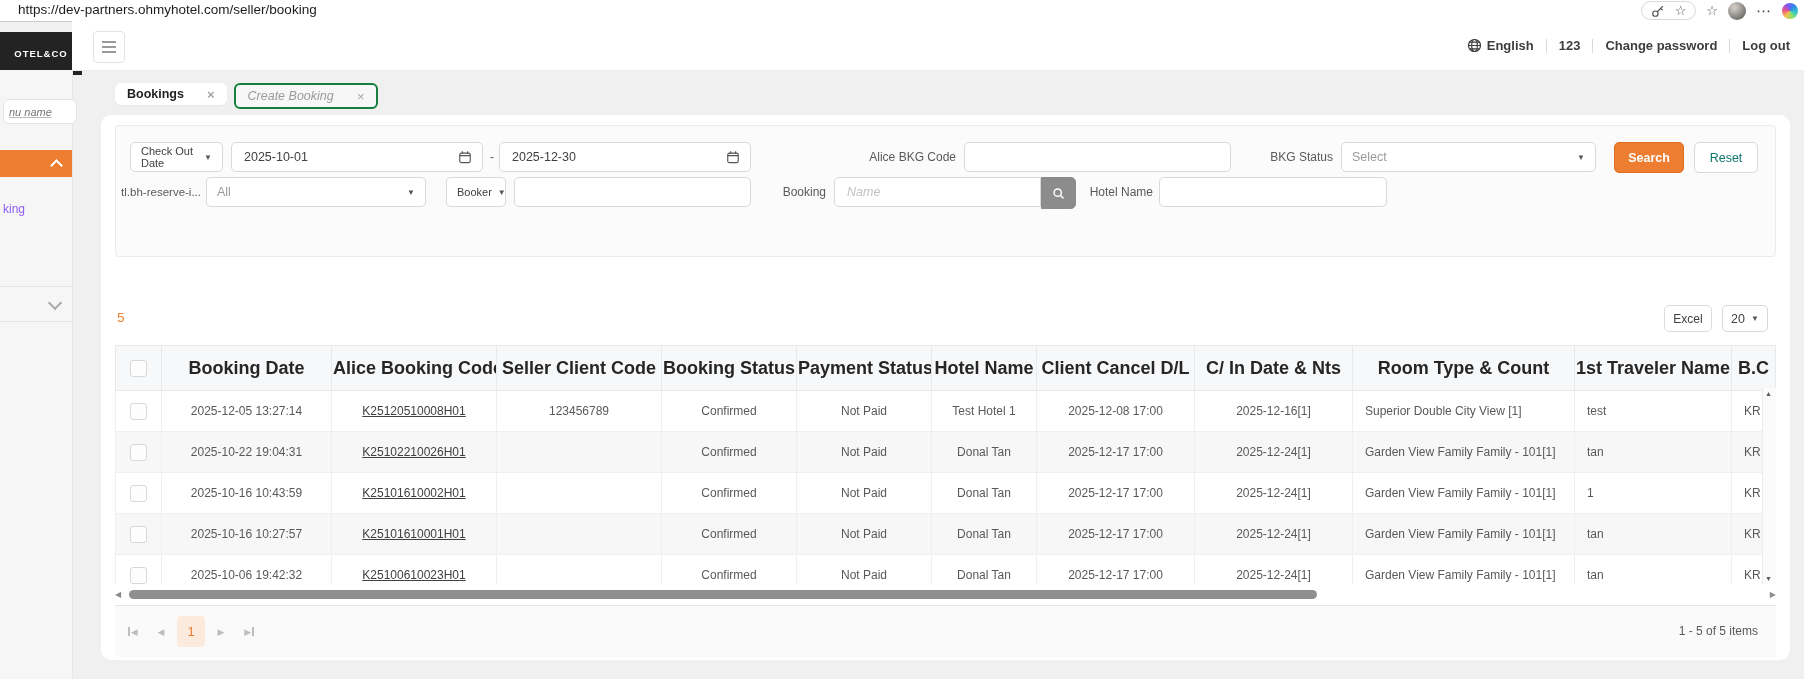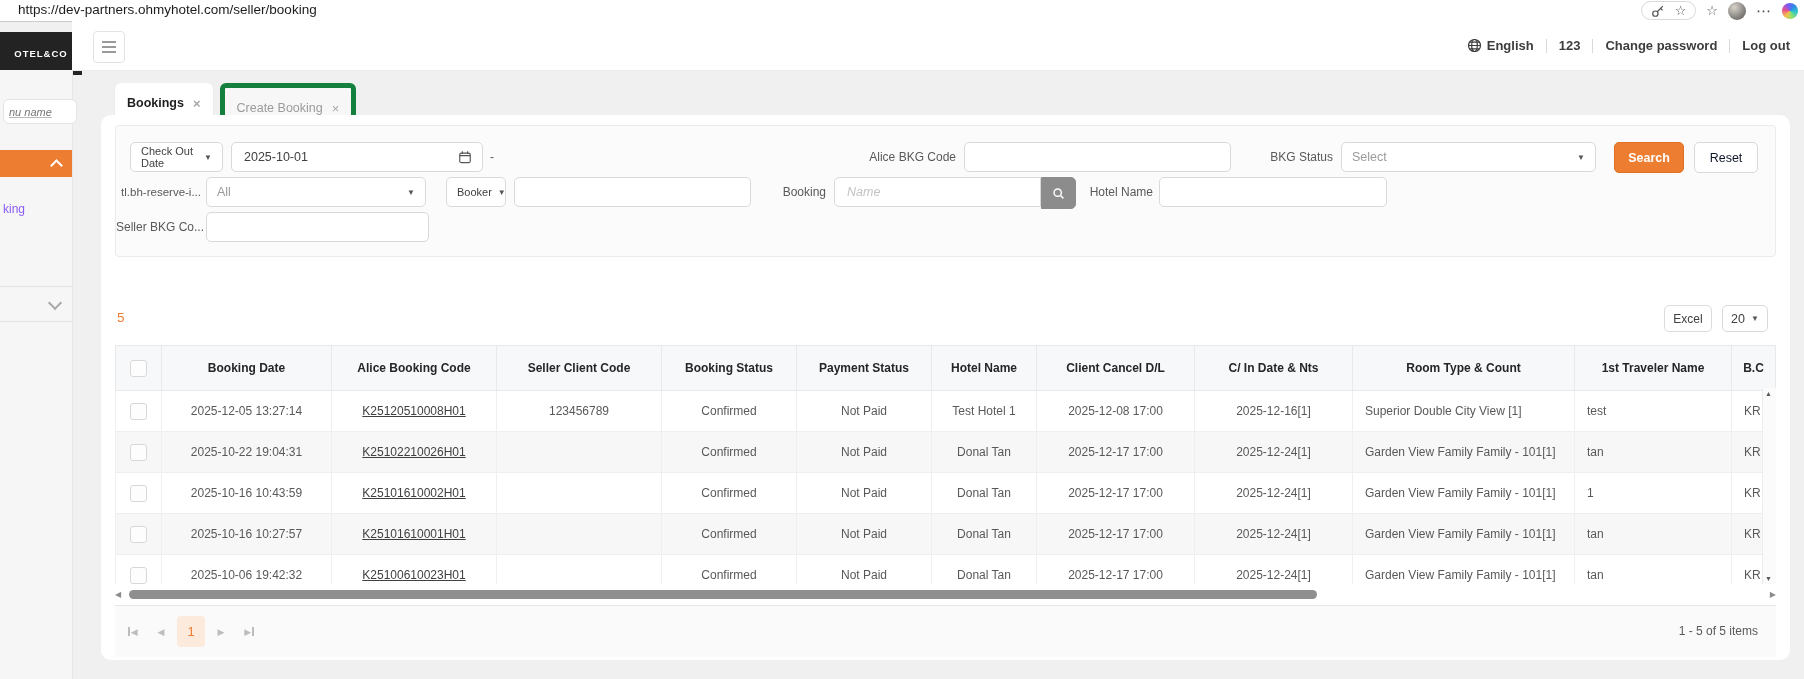--- a/index.html
+++ b/index.html
@@ -30,54 +30,54 @@
   .s-active{position:absolute;left:0;top:80px;width:100%;height:27px;background:#ED7D31;}
   .chev{display:inline-block;width:7px;height:7px;border-left:2px solid #fff;border-top:2px solid #fff;transform:rotate(45deg);}
   .s-active .chev{position:absolute;right:11px;top:11px;}
   .s-item{position:absolute;left:3px;top:132px;font-size:12px;color:#8b5cf6;cursor:pointer;}
   .s-div1{position:absolute;left:0;top:216px;width:100%;height:1px;background:#e3e3e3;}
   .s-chev-down{position:absolute;right:12px;top:228px;width:8px;height:8px;border-left:2px solid #a8a8a8;border-top:2px solid #a8a8a8;transform:rotate(225deg);cursor:pointer;}
   .s-div2{position:absolute;left:0;top:251px;width:100%;height:1px;background:#e3e3e3;}
   
   .main{position:absolute;left:72px;top:70px;right:0;bottom:0;}
   .tabs{position:absolute;left:43px;top:13px;display:flex;gap:7px;}
-  .tab{height:16px;border-radius:6px;display:flex;align-items:center;gap:9px;padding:12px 12px;font-size:12.5px;cursor:pointer;}
+  .tab{height:16px;border-radius:6px;display:flex;align-items:center;gap:23px;padding:3px 12px;font-size:12.5px;cursor:pointer;}
   .tab.active{background:#fff;color:#1f1f1f;font-weight:700;box-shadow:0 1px 2px rgba(0,0,0,.05);}
-  .tab.inactive{background:#f7f7f7;color:#9b9b9b;border:5px solid #15803d;}
+  .tab.inactive{background:#f7f7f7;color:#9b9b9b;border:2px solid #15803d;font-style:italic;}
   .tab .x{color:#a6a6a6;font-size:13px;}
   .panel{position:absolute;left:29px;right:14px;top:45px;height:545px;background:#fff;border-radius:10px;}
   
   .fbox{position:absolute;left:14px;right:14px;top:10px;height:130px;background:#fbfbfb;border:1px solid #ebebeb;border-radius:4px;}
   .frow{position:absolute;left:0;right:0;height:30px;}
   .fl{position:absolute;font-size:12px;color:#595959;line-height:30px;text-align:right;white-space:nowrap;}
   .inp,.sel{position:absolute;height:30px;background:#fff;border:1px solid #d9d9d9;border-radius:5px;box-sizing:border-box;
             font-size:12.5px;color:#404040;display:flex;align-items:center;padding:0 10px;}
   .inp input{border:none;outline:none;flex:1;font-size:12.5px;color:#404040;background:transparent;min-width:0;font-family:"Liberation Sans",sans-serif;}
   .inp input::placeholder{font-style:italic;color:#c3c3c3;}
   .sel{cursor:pointer;justify-content:space-between;}
   .sel .caret{font-size:8px;color:#555;margin-left:6px;}
   .sel.ghost span.val{color:#9b9b9b;}
   .mini{font-size:11px;}
   .cal{flex:none;margin-left:6px;}
   .btn-search{position:absolute;height:31px;background:#ED7D31;color:#fff;border:1px solid #e06f22;border-radius:5px;
               font-size:12.5px;font-weight:700;cursor:pointer;font-family:"Liberation Sans",sans-serif;}
-  .btn-reset{position:absolute;height:31px;background:#fff;color:#0f172a;border:1px solid #d9d9d9;border-radius:5px;
+  .btn-reset{position:absolute;height:31px;background:#fff;color:#0f766e;border:1px solid #d9d9d9;border-radius:5px;
              font-size:12.5px;cursor:pointer;font-family:"Liberation Sans",sans-serif;}
   .sbtn{position:absolute;width:33px;height:30px;background:#8c8c8c;border:1px solid #8c8c8c;border-radius:0 5px 5px 0;
         display:flex;align-items:center;justify-content:center;cursor:pointer;}
   
   .toolbar{position:absolute;left:14px;right:14px;top:190px;height:28px;}
   .count{position:absolute;left:2px;top:5px;color:#ED7D31;font-size:13.5px;}
   .btn-excel{position:absolute;right:64px;top:0;width:48px;height:27px;background:#fff;border:1px solid #dcdcdc;border-radius:5px;
              font-size:12px;color:#404040;cursor:pointer;font-family:"Liberation Sans",sans-serif;}
   .sel-size{position:absolute;right:8px;top:0;width:46px;height:27px;padding:0 8px;}
   
   .twrap{position:absolute;left:14px;right:14px;top:230px;height:239px;overflow:hidden;}
   table.grid{width:100%;border-collapse:collapse;table-layout:fixed;}
-  .grid th{height:42px;background:#f7f8fa;border:1px solid #e9e9e9;font-size:12px;color:#262626;font-weight:700;text-align:center;
+  .grid th{height:42px;background:#f7f8fa;border:1px solid #e9e9e9;font-size:18px;color:#262626;font-weight:700;text-align:center;
            overflow:hidden;white-space:nowrap;}
   .grid td{height:38px;border:1px solid #efefef;font-size:12px;color:#595959;overflow:hidden;white-space:nowrap;background:#fff;}
   .grid tr.alt td{background:#f7f7f7;}
   .grid td.c{text-align:center;}
   .grid td.l{text-align:left;padding-left:12px;}
   .cb{width:15px;height:15px;border:1.5px solid #d8d8d8;border-radius:3px;background:#fdfdfd;display:inline-block;vertical-align:middle;cursor:pointer;}
   .codelink{color:#404040;text-decoration:underline;cursor:pointer;}
   .vscroll{position:absolute;right:0;top:43px;bottom:0;width:13px;background:#fbfbfb;border-left:1px solid #ececec;}
   .vscroll .up{position:absolute;top:2px;left:2px;font-size:7px;color:#595959;cursor:pointer;}
   .vscroll .dn{position:absolute;bottom:2px;left:2px;font-size:7px;color:#595959;cursor:pointer;}
@@ -177,20 +177,29 @@
           <div class="inp" style="left:115px;width:252px;">
             <input value="2025-10-01" style="">
             <span class="cal">
               <svg width="14" height="14" viewBox="0 0 16 16" fill="none" stroke="#555" stroke-width="1.3">
                 <rect x="2" y="3.5" width="12" height="11" rx="2"></rect>
                   <path d="M5 1.5 v3 M11 1.5 v3 M2 6.5 h12"></path>
               </svg>
             </span>
           </div>
           <div class="fl" style="left:368px;width:16px;text-align:center;">-</div>
+          <div class="inp" style="left:383px;width:252px;">
+            <input value="2025-12-30" style="">
+            <span class="cal">
+              <svg width="14" height="14" viewBox="0 0 16 16" fill="none" stroke="#555" stroke-width="1.3">
+                <rect x="2" y="3.5" width="12" height="11" rx="2"></rect>
+                  <path d="M5 1.5 v3 M11 1.5 v3 M2 6.5 h12"></path>
+              </svg>
+            </span>
+          </div>
           <div class="fl" style="left:600px;width:240px;">Alice BKG Code</div>
           <div class="inp" style="left:848px;width:267px;">
             <input style="">
           </div>
           <div class="fl" style="left:1040px;width:177px;">BKG Status</div>
           <div class="sel ghost" style="left:1225px;width:255px;">
             <span class="val">Select</span>
             <span class="caret">▼</span>
           </div>
           <button class="btn-search" style="left:1498px;width:70px;">Search</button>
@@ -219,26 +228,20 @@
               <circle cx="7" cy="7" r="4.5"></circle>
                 <path d="M10.5 10.5 L14 14"></path>
             </svg>
           </div>
           <div class="fl" style="left:940px;width:97px;">Hotel Name</div>
           <div class="inp" style="left:1043px;width:228px;">
             <input style="">
           </div>
         </div>
 
-        <div class="frow" style="top:86px;">
-          <div class="fl" style="left:0;width:85px;">Seller BKG Co...</div>
-          <div class="inp" style="left:90px;width:223px;">
-            <input style="">
-          </div>
-        </div>
       </div>
 
       <div class="toolbar">
         <span class="count">5</span>
         <button class="btn-excel">Excel</button>
         <div class="sel sel-size">
           <span class="val">20</span>
           <span class="caret">▼</span>
         </div>
       </div>

